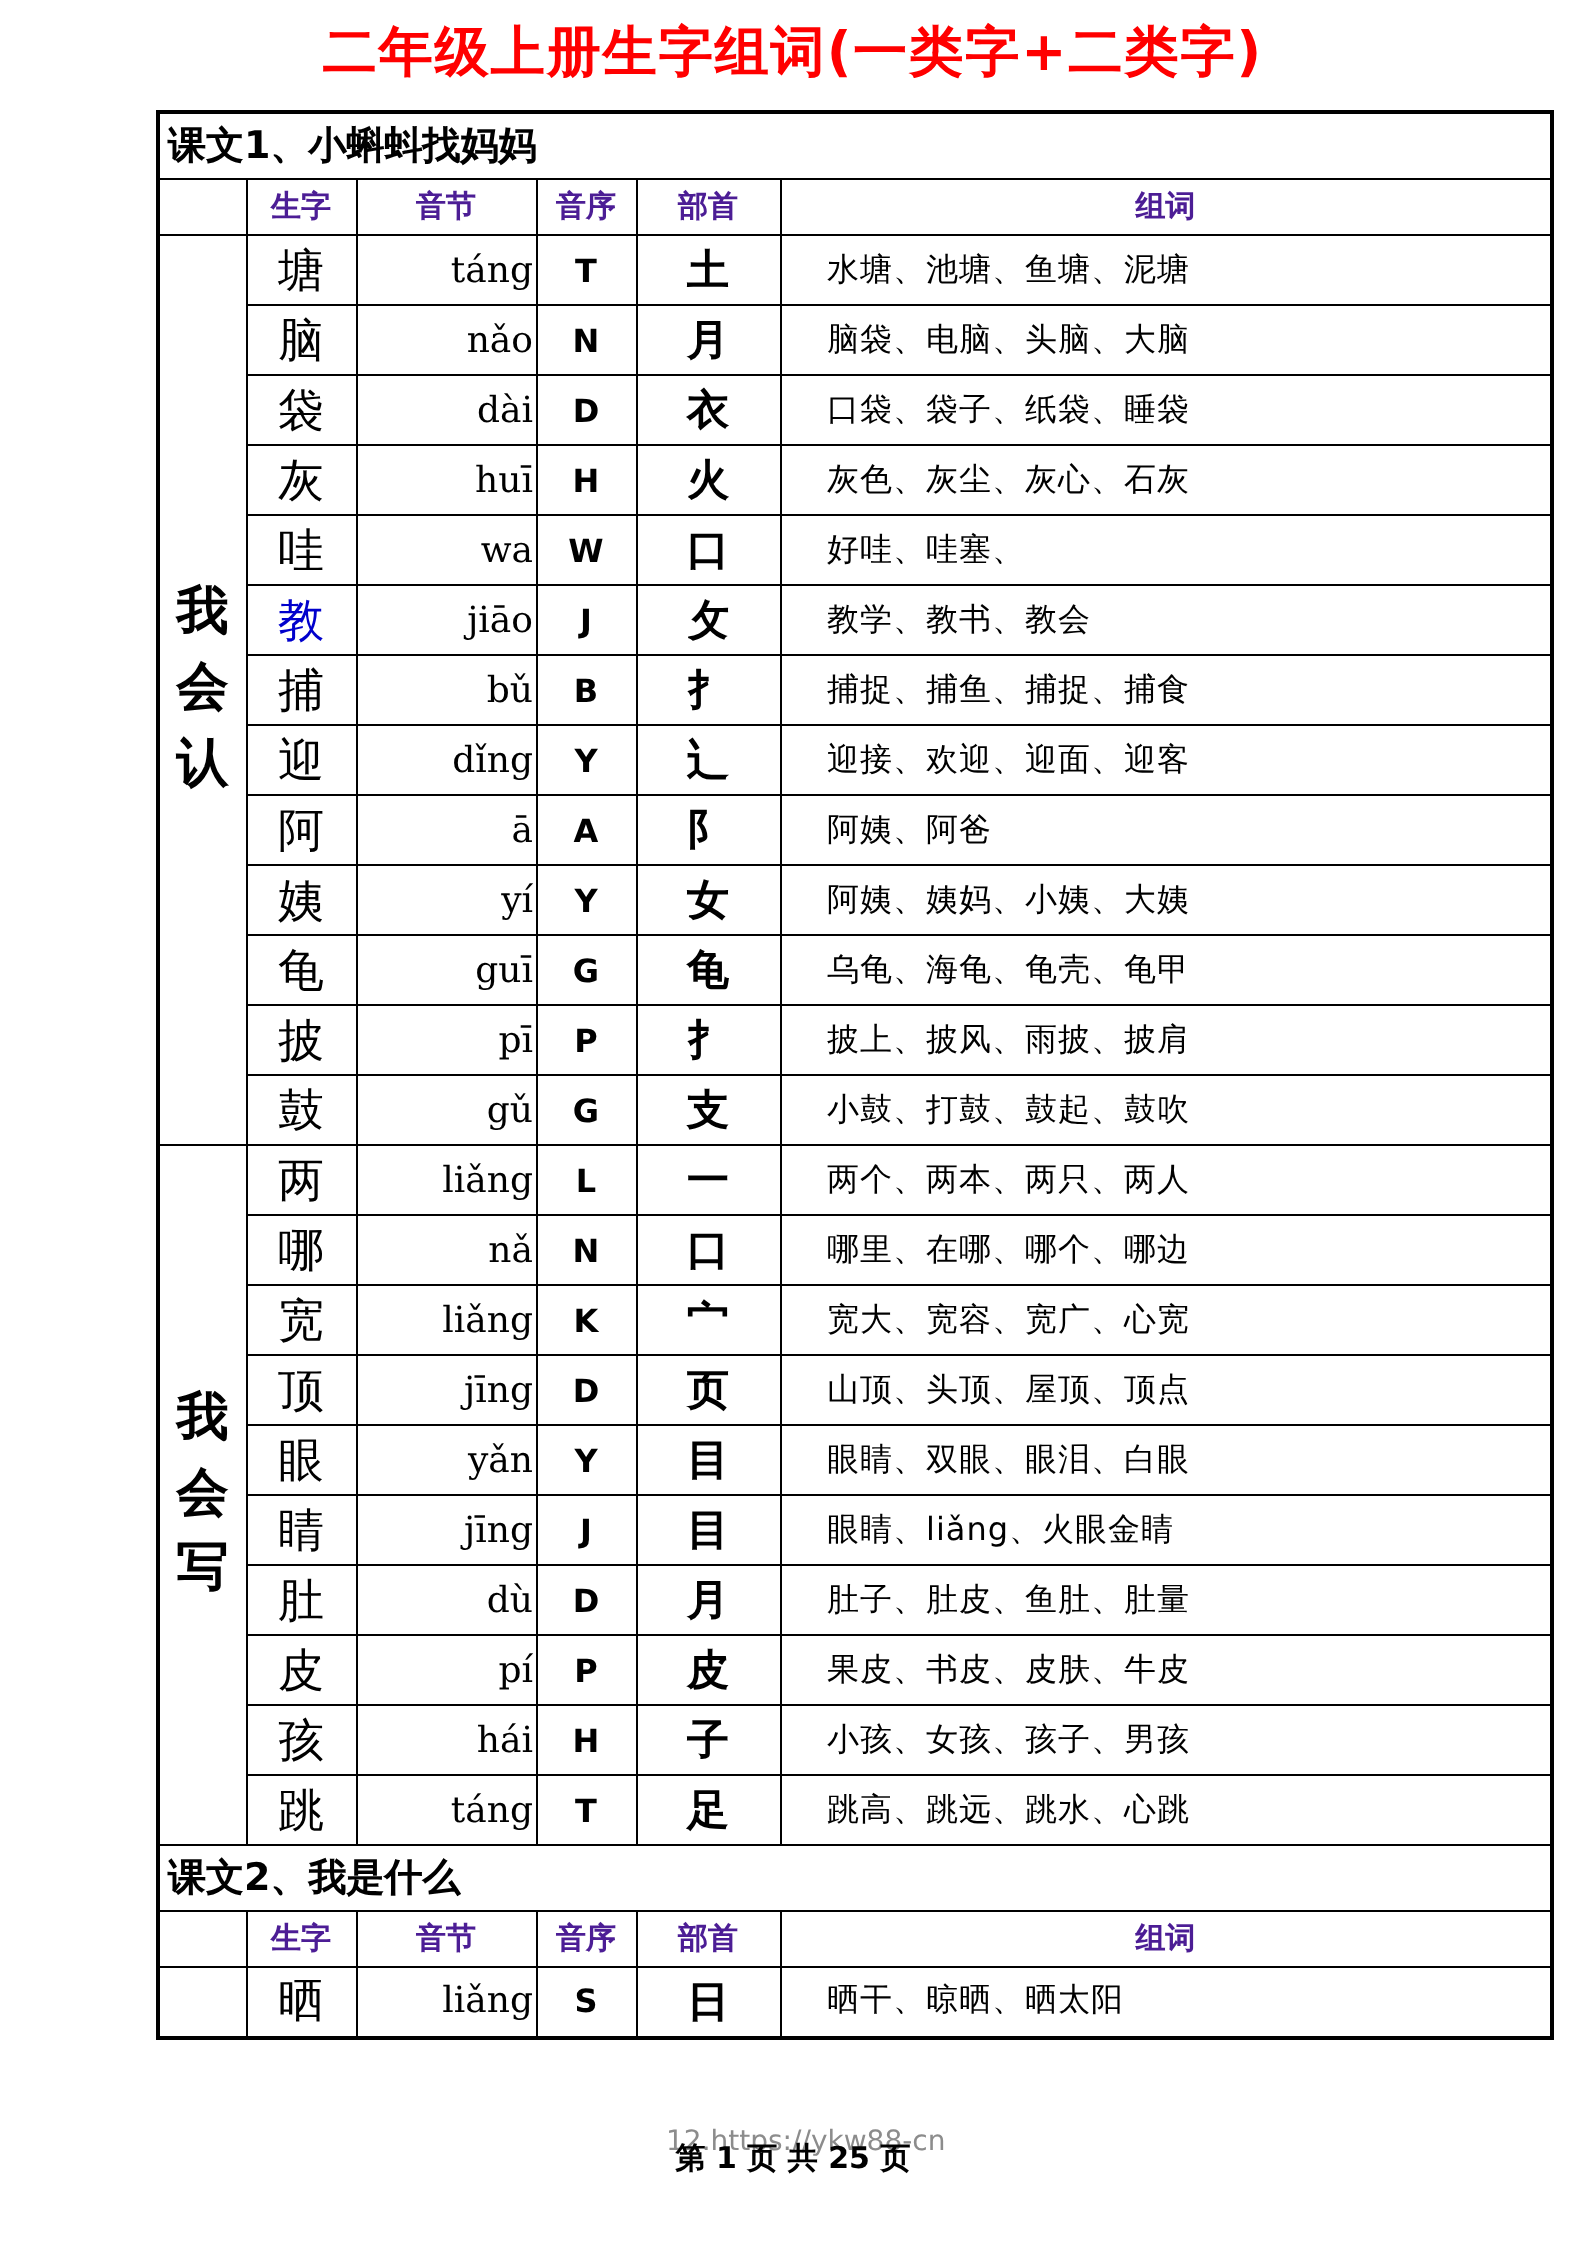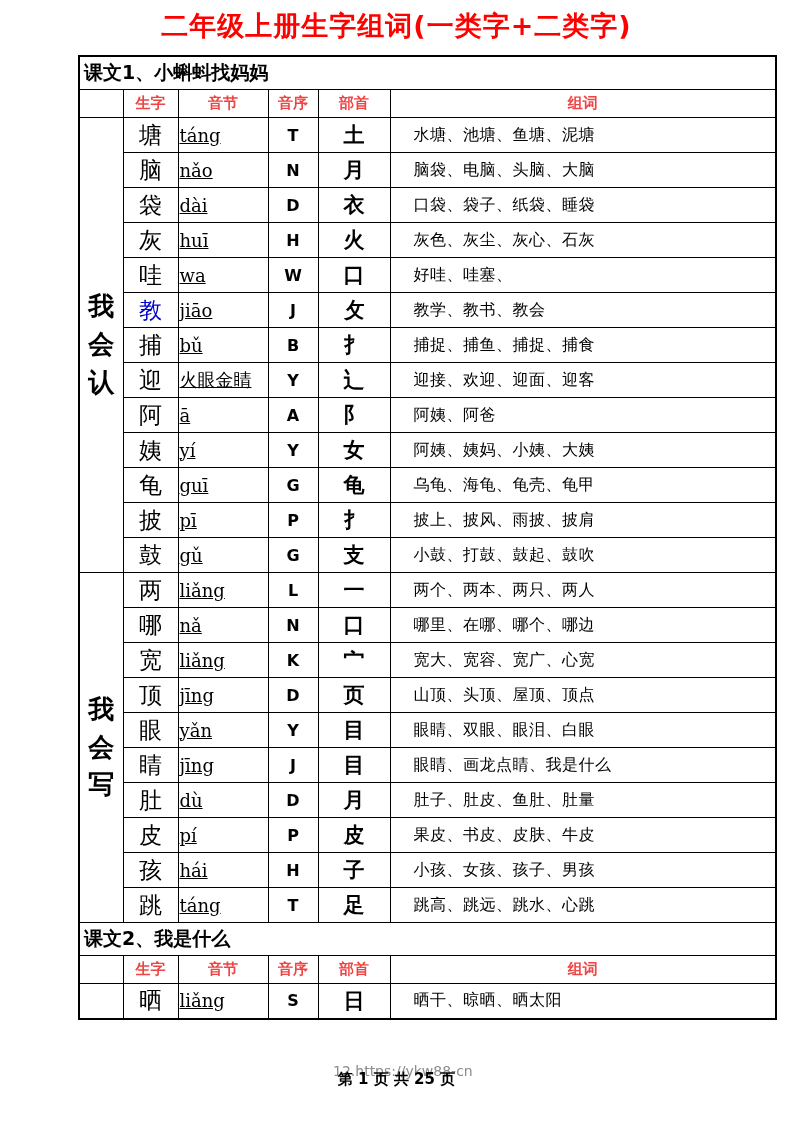--- a/index.html
+++ b/index.html
@@ -41,43 +41,42 @@
   tr.section-row td {
     font-size:19px;
     font-weight:bold;
     padding:3px 2px 3px 4px;
     text-align:left;
     margin-top:44px;
   }
   tr.header-row td {
     height:25px;
     text-align:center;
-    color:#ef4444;
+    color:#4c1d95;
     font-weight:bold;
     font-size:15px;
   }
   tr.data-row { height:35px; }
   td.group-label {
     color:#0000ff;
     font-weight:bold;
     font-size:26px;
     text-align:center;
     vertical-align:middle;
   }
   td.group-label div { line-height:1.45; }
   td.char {
     font-size:23px;
     text-align:center;
     font-weight:500;
   }
   td.pinyin {
     font-family:"DejaVu Serif", serif;
     font-size:18px;
-    text-align:left;
-    text-decoration:underline;
+    text-align:right;
   }
   td.initial {
     font-size:16px;
     font-weight:bold;
     text-align:center;
   }
   td.radical {
     font-size:21px;
     font-weight:bold;
     text-align:center;
@@ -185,21 +184,21 @@
         </tr>
         <tr class="data-row">
           <td class="char">捕</td>
           <td class="pinyin">bǔ</td>
           <td class="initial">B</td>
           <td class="radical">扌</td>
           <td class="words">捕捉、捕鱼、捕捉、捕食</td>
         </tr>
         <tr class="data-row">
           <td class="char">迎</td>
-          <td class="pinyin">火眼金睛</td>
+          <td class="pinyin">dǐng</td>
           <td class="initial">Y</td>
           <td class="radical">辶</td>
           <td class="words">迎接、欢迎、迎面、迎客</td>
         </tr>
         <tr class="data-row">
           <td class="char">阿</td>
           <td class="pinyin">ā</td>
           <td class="initial">A</td>
           <td class="radical">阝</td>
           <td class="words">阿姨、阿爸</td>
@@ -270,21 +269,21 @@
           <td class="pinyin">yǎn</td>
           <td class="initial">Y</td>
           <td class="radical">目</td>
           <td class="words">眼睛、双眼、眼泪、白眼</td>
         </tr>
         <tr class="data-row">
           <td class="char">睛</td>
           <td class="pinyin">jīng</td>
           <td class="initial">J</td>
           <td class="radical">目</td>
-          <td class="words">眼睛、画龙点睛、我是什么</td>
+          <td class="words">眼睛、liǎng、火眼金睛</td>
         </tr>
         <tr class="data-row">
           <td class="char">肚</td>
           <td class="pinyin">dù</td>
           <td class="initial">D</td>
           <td class="radical">月</td>
           <td class="words">肚子、肚皮、鱼肚、肚量</td>
         </tr>
         <tr class="data-row">
           <td class="char">皮</td>

